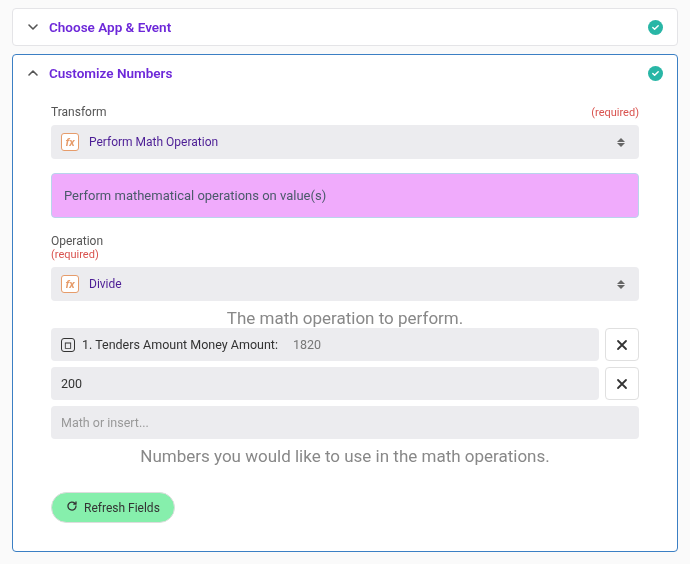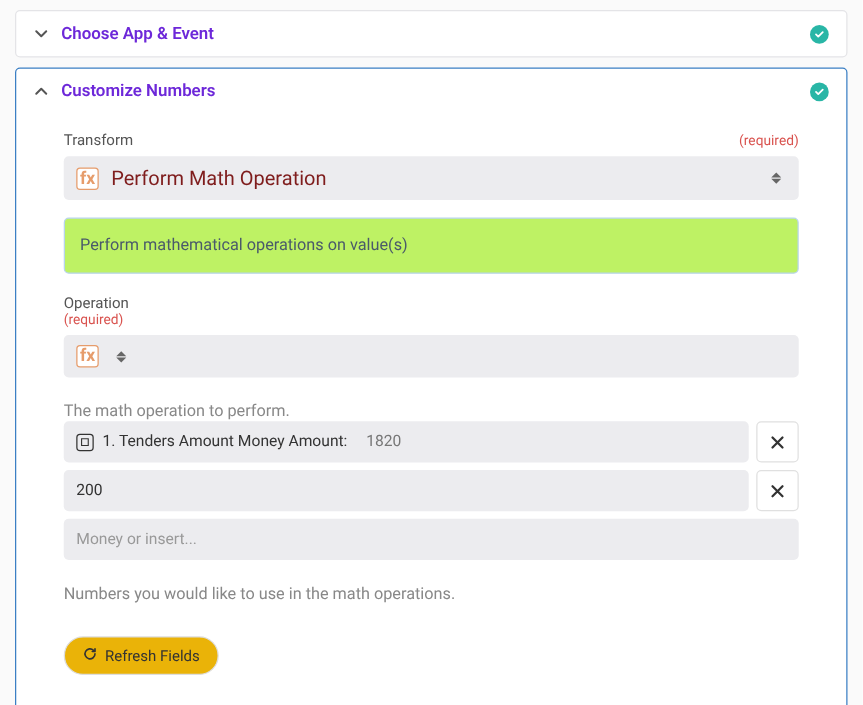--- a/index.html
+++ b/index.html
@@ -60,45 +60,45 @@
     padding: 8px 10px;
     position: relative;
     cursor: pointer;
   }
   .select-box .ico {
     width: 18px; height: 18px; border: 1px solid #e69c6b; border-radius: 3px;
     display: flex; align-items: center; justify-content: center; margin-right: 10px;
     background: #fff;
   }
   .select-box .ico span {
-    font-size: 14px; color: #e69c6b; font-weight: bold;
+    font-size: 11px; color: #e69c6b; font-weight: bold; font-style: italic;
   }
   .select-box .val {
-    flex: 1; font-size: 16px; color: #7f1d1d;
+    flex: 1; font-size: 12px; color: #4c1d95;
   }
   .sort-ico {
     width: 16px; height: 16px; display: flex; flex-direction: column; align-items: center; justify-content: center;
     gap: 1px;
   }
   .sort-ico div {
     width: 0; height: 0; border-left: 4px solid transparent; border-right: 4px solid transparent;
   }
   .sort-ico .up { border-bottom: 4px solid #666; }
   .sort-ico .dn { border-top: 4px solid #666; }
   .info-box {
-    background: #bef264;
+    background: #f0abfc;
     border: 1px solid #b8d4ec;
     border-radius: 4px;
     padding: 14px 12px;
     margin-top: 14px;
     font-size: 13px;
     color: #4a5a6a;
   }
   .help-text {
-    font-size: 13px; color: #888; margin-top: 20px;
+    font-size: 17px; color: #888; margin-top: 7px; text-align: center;
   }
   .input-row {
     display: flex; gap: 6px; margin-bottom: 6px;
   }
   .input-pill {
     flex: 1;
     background: #ececef;
     border-radius: 4px;
     padding: 9px 10px;
     display: flex;
@@ -113,21 +113,21 @@
     font-size: 9px; font-weight: bold;
   }
   .pill-value { color: #777; margin-left: 15px; }
   .remove-btn {
     width: 34px; background: #fff; border: 1px solid #e0e0e0; border-radius: 4px;
     display: flex; align-items: center; justify-content: center; cursor: pointer;
   }
   .remove-btn svg { display: block; }
   .refresh-btn {
     display: inline-flex; align-items: center; gap: 6px;
-    border: 1px solid #ddd; background: #eab308; border-radius: 18px;
+    border: 1px solid #ddd; background: #86efac; border-radius: 18px;
     padding: 7px 14px; font-size: 12px; color: #333; cursor: pointer;
     margin-top: 26px;
   }
 </style>
 </head>
 <body>
 
 <div class="panel">
   <div class="panel-header">
     <span class="chevron">
@@ -179,20 +179,21 @@
 
     
     <div class="field-label-row" style="margin-top:16px;flex-direction:column;">
       <span class="field-label">Operation</span>
       <span class="req">(required)</span>
     </div>
     <div class="select-box">
       <span class="ico">
           <span>fx</span>
         </span>
+      <span class="val">Divide</span>
       <span class="sort-ico">
           <div class="up"></div>
           <div class="dn"></div>
         </span>
     </div>
     <div class="help-text">The math operation to perform.</div>
 
     
 
     <div class="input-row">
@@ -213,21 +214,21 @@
         <span>200</span>
       </div>
       <div class="remove-btn">
         <svg width="14" height="14" viewBox="0 0 14 14">
             <path d="M3 3 L11 11 M11 3 L3 11" stroke="#333" stroke-width="1.8" stroke-linecap="round"></path>
           </svg>
       </div>
     </div>
 
     <div class="input-row">
-      <div class="input-pill placeholder">Money or insert...</div>
+      <div class="input-pill placeholder">Math or insert...</div>
     </div>
 
     <div class="help-text">Numbers you would like to use in the math operations.</div>
 
     <div class="refresh-btn">
       <span>
         <svg width="12" height="12" viewBox="0 0 12 12">
             <path d="M10 6 a4 4 0 1 1 -1.2 -2.8 M10 2 v2.2 h-2.2" stroke="#333" stroke-width="1.3" fill="none" stroke-linecap="round" stroke-linejoin="round"></path>
           </svg>
       </span>

